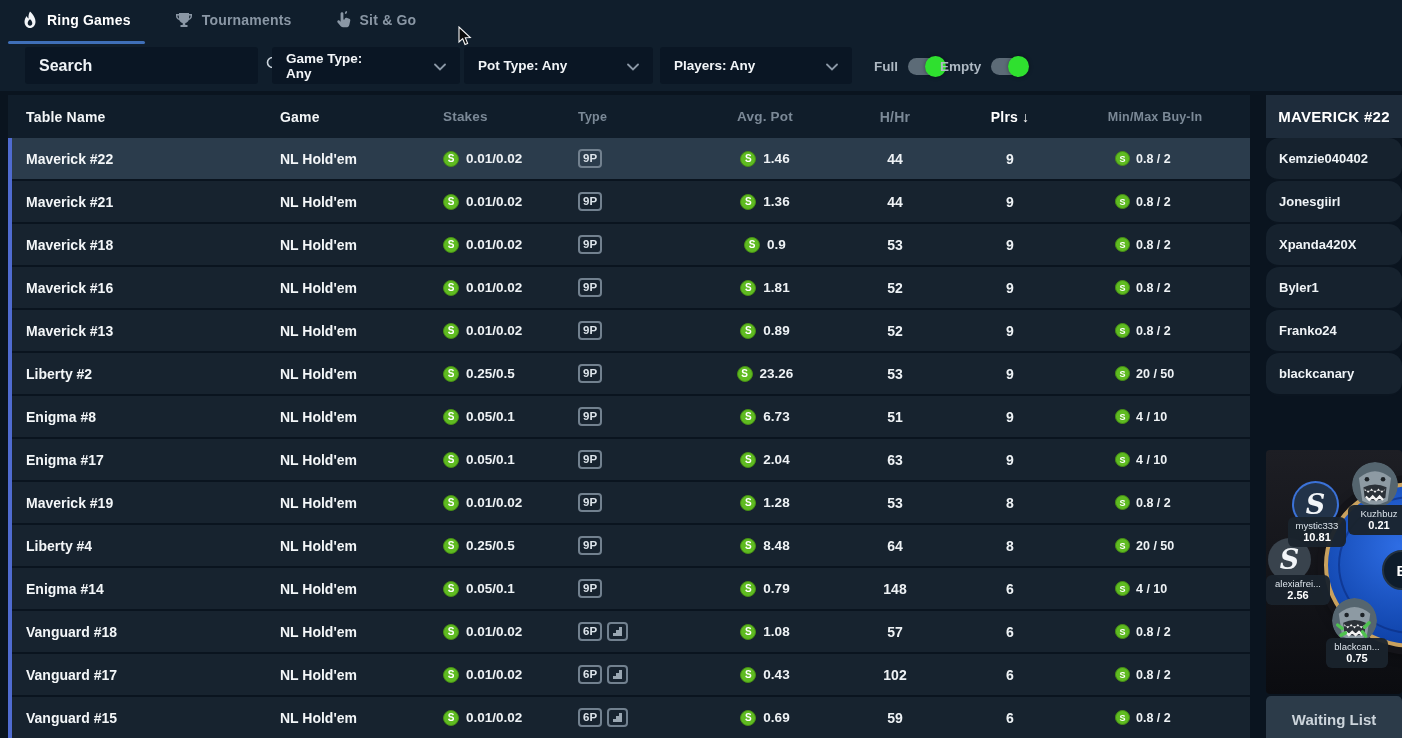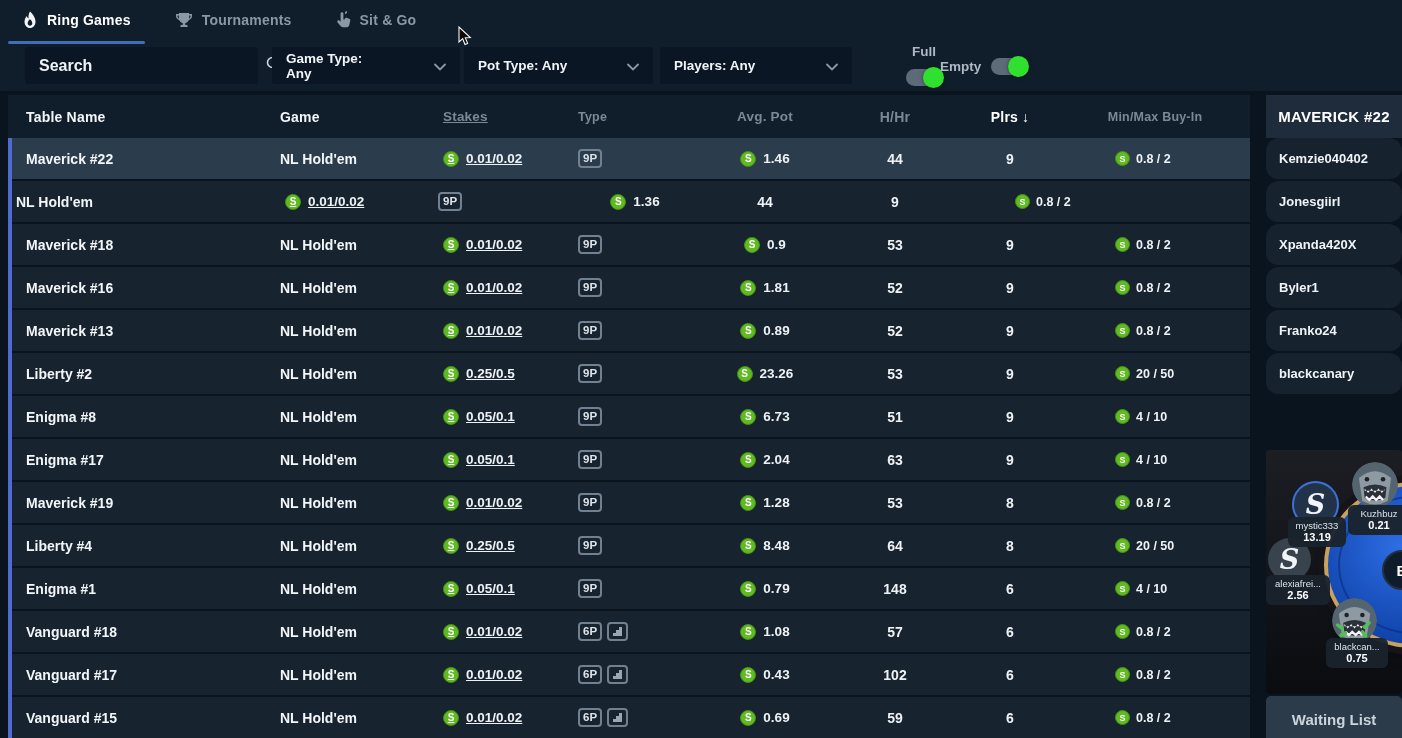--- a/index.html
+++ b/index.html
@@ -18,37 +18,37 @@
   .search-box { position:absolute; left:25px; top:3px; width:233px; height:37px; background:#0a1624; border-radius:3px; display:flex; align-items:center; }
   .search-box input { flex:1; background:transparent; border:none; outline:none; color:#f2f5f8; font-family:"Liberation Sans",sans-serif; font-size:16px; font-weight:700; padding:0 8px 0 14px; }
   .search-box input::placeholder { color:#eef2f6; opacity:1; }
   .search-box .mag { margin-right:12px; }
   .dropdown { position:absolute; top:3px; height:37px; background:#0a1624; border-radius:3px; display:flex; align-items:center; justify-content:space-between; padding:0 14px; cursor:pointer; }
   .dd-label { font-size:13.5px; font-weight:700; color:#f2f5f8; }
   .dd1 { left:272px; width:188px;gap:46px; }
   .dd2 { left:464px; width:189px; }
   .dd3 { left:660px; width:192px; }
   .toggle-group { position:absolute; top:0; height:44px; display:flex; align-items:center; gap:10px; }
-  .tg1 { left:906px;flex-direction:column; } .tg2 { left:940px; }
+  .tg1 { left:874px; } .tg2 { left:940px; }
   .toggle-label { font-size:13.5px; font-weight:700; color:#aeb9c3; }
   .switch { width:36px; height:17px; border-radius:9px; background:#5c6b77; position:relative; cursor:pointer; }
   .switch .knob { position:absolute; right:-2px; top:-2px; width:21px; height:21px; border-radius:50%; background:#2fe02f; box-shadow:0 0 4px rgba(0,0,0,.4); }
 
   
   .main-panel { position:absolute; left:8px; top:95px; width:1242px; height:643px; overflow:hidden; }
   .grid-row { display:grid; grid-template-columns:264px 158px 140px 130px 130px 130px 100px 1fr; align-items:center; height:43px; }
   .thead { background:#101d2a; color:#7b8997; font-size:12.5px; font-weight:700; }
   .thead .cell { letter-spacing:.2px; }
   .t-row { position:relative; background:#17232f; border-bottom:2px solid #0a141f; cursor:pointer; }
   .t-row::before { content:""; position:absolute; left:0; top:0; bottom:-2px; width:4px; background:#4f6bd0; }
   .t-row.selected { background:#2b3c4c; }
   .cell { white-space:nowrap; }
   .c-name { padding-left:18px; font-size:14px; font-weight:700; color:#f3f6f8; }
   .c-game { padding-left:8px; font-size:14px; font-weight:700; color:#f3f6f8; }
-  .c-stakes { padding-left:13px; display:flex; align-items:center; gap:7px; font-size:13.5px; font-weight:700;text-decoration:underline; }
+  .c-stakes { padding-left:13px; display:flex; align-items:center; gap:7px; font-size:13.5px; font-weight:700; }
   .c-type { padding-left:8px; display:flex; align-items:center; gap:5px; }
   .c-avg { justify-self:center; display:flex; align-items:center; gap:7px; font-size:13.5px; font-weight:700; }
   .c-hhr { justify-self:center; font-size:14px; font-weight:700; }
   .c-plrs { justify-self:center; font-size:14px; font-weight:700; }
   .c-buyin { padding-left:55px; display:flex; align-items:center; gap:6px; font-size:12.5px; font-weight:700; }
   .thead .c-stakes,.thead .c-avg,.thead .c-buyin { gap:0; }
   .thead .c-avg,.thead .c-hhr { justify-self:center; }
   .thead .c-plrs { justify-self:center; color:#ffffff; display:flex; gap:4px; }
   .thead .c-buyin { padding-left:0; justify-self:center; }
   .sort-arrow { color:#ffffff; font-weight:700; }
@@ -183,20 +183,21 @@
           <div>1.46</div>
         </div>
         <div class="cell c-hhr">44</div>
         <div class="cell c-plrs">9</div>
         <div class="cell c-buyin">
           <div class="coin small">S</div>
           <div>0.8 / 2</div>
         </div>
       </div>
       <div class="grid-row t-row">
+        <div class="cell c-name">Maverick #21</div>
         <div class="cell c-game">NL Hold'em</div>
         <div class="cell c-stakes">
           <div class="coin">S</div>
           <div>0.01/0.02</div>
         </div>
         <div class="cell c-type">
           <div class="seat-badge">9P</div>
         </div>
         <div class="cell c-avg">
           <div class="coin">S</div>
@@ -371,21 +372,21 @@
           <div>8.48</div>
         </div>
         <div class="cell c-hhr">64</div>
         <div class="cell c-plrs">8</div>
         <div class="cell c-buyin">
           <div class="coin small">S</div>
           <div>20 / 50</div>
         </div>
       </div>
       <div class="grid-row t-row">
-        <div class="cell c-name">Enigma #1</div>
+        <div class="cell c-name">Enigma #14</div>
         <div class="cell c-game">NL Hold'em</div>
         <div class="cell c-stakes">
           <div class="coin">S</div>
           <div>0.05/0.1</div>
         </div>
         <div class="cell c-type">
           <div class="seat-badge">9P</div>
         </div>
         <div class="cell c-avg">
           <div class="coin">S</div>
@@ -493,21 +494,21 @@
 
 <div class="preview">
   <div class="felt"></div>
   <div class="bseat">B</div>
   <div id="seats">
       <div class="avatar init ring" style="left: 28px; top: 33px; width: 43px; height: 43px; z-index: 3;">
         <span class="sglyph" style="font-size: 27px;">S</span>
       </div>
       <div class="plate" style="left: 22px; top: 67px; width: 58px;">
         <div class="pname">mystic333</div>
-        <div class="pstack">13.19</div>
+        <div class="pstack">10.81</div>
       </div>
       <div class="avatar" style="left: 86px; top: 12px; width: 46px; height: 46px; z-index: 3;">
         <svg width="100%" height="100%" viewBox="0 0 40 40">
           <circle cx="20" cy="20" r="20" fill="#55656f"></circle>
           <path d="M6 14 Q20 2 34 14 L31 34 Q20 40 9 34 Z" fill="#8d9aa3"></path>
           <path d="M10 22 Q20 17 30 22 L29 31 Q20 36 11 31 Z" fill="#2b3138"></path>
           <path d="M11 23 L14 27 L17 23 L20 27 L23 23 L26 27 L29 23 L28 25 L11 25 Z" fill="#f2f2f2"></path>
           <path d="M12 30 L15 33 L18 30 L21 33 L24 30 L27 33" fill="none" stroke="#f2f2f2" stroke-width="2"></path>
           <circle cx="13" cy="15" r="2" fill="#1d2227"></circle>
           <circle cx="27" cy="15" r="2" fill="#1d2227"></circle>

